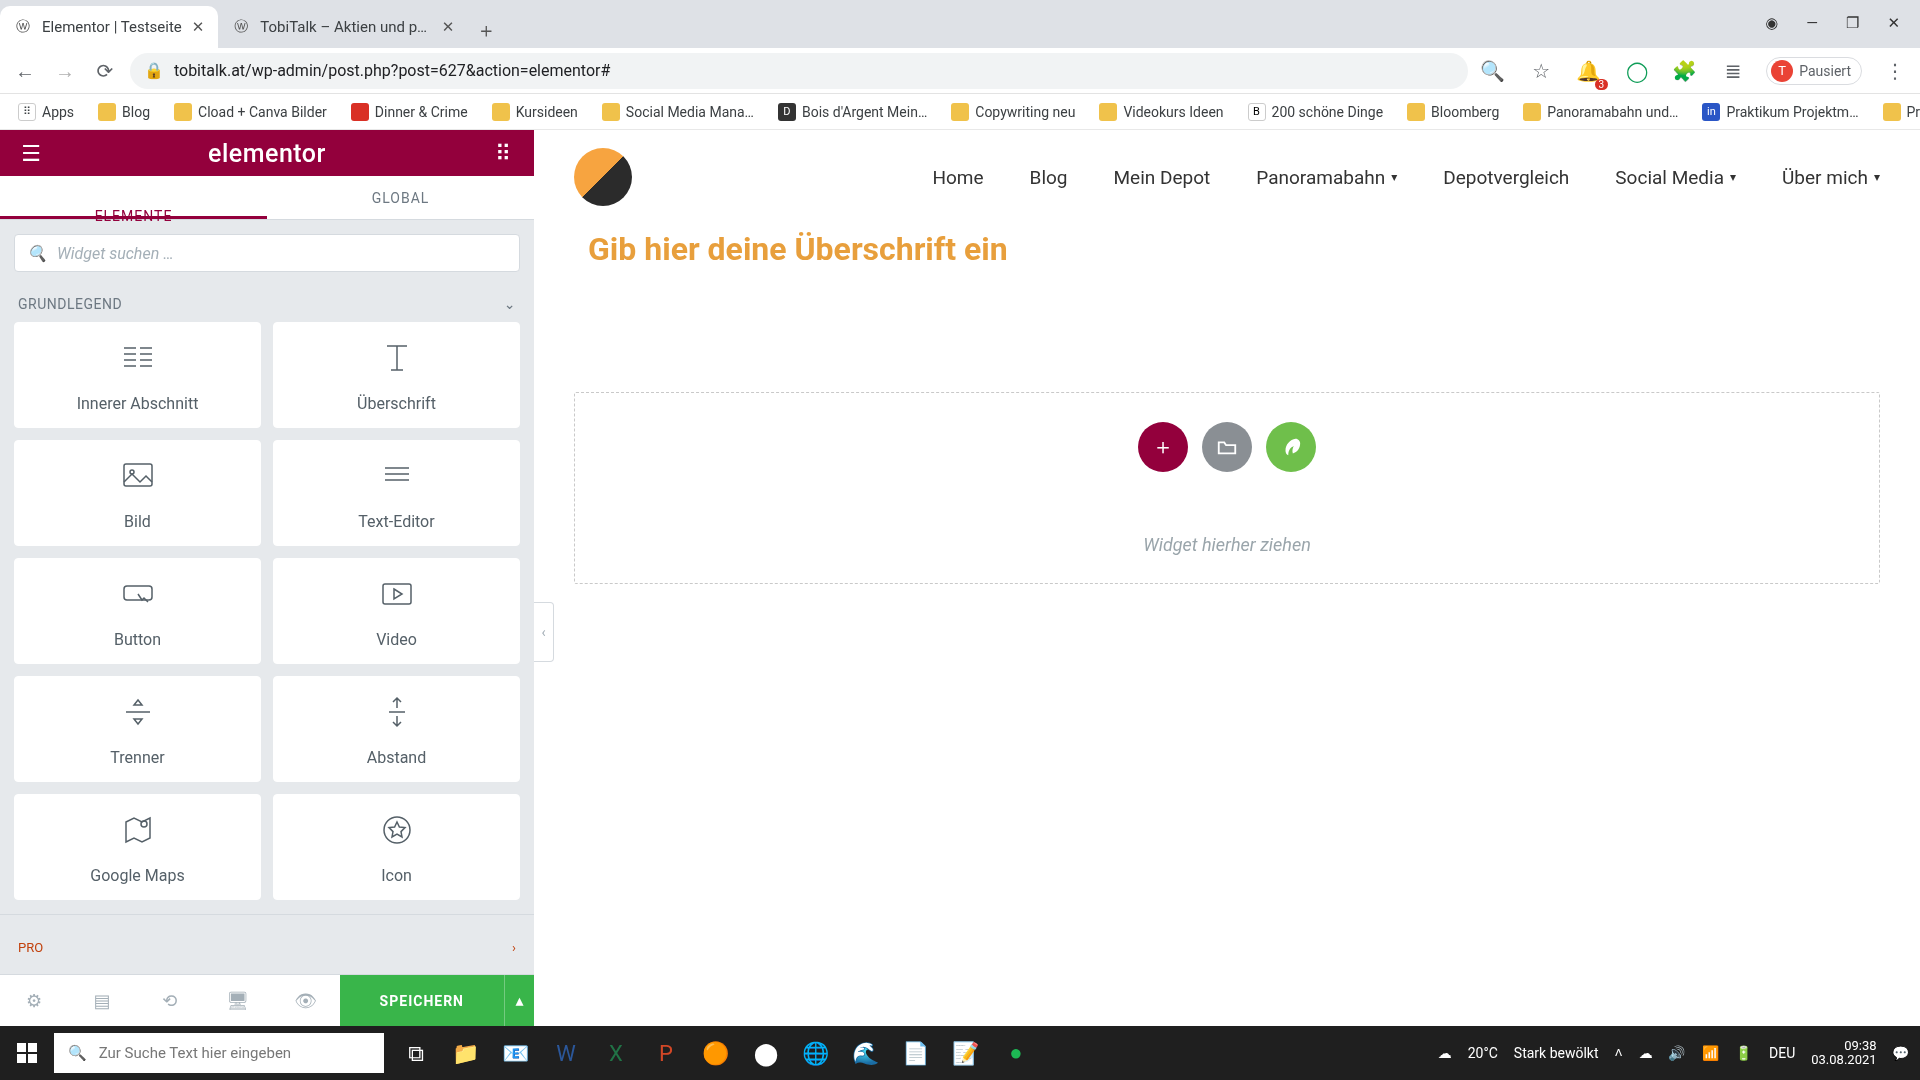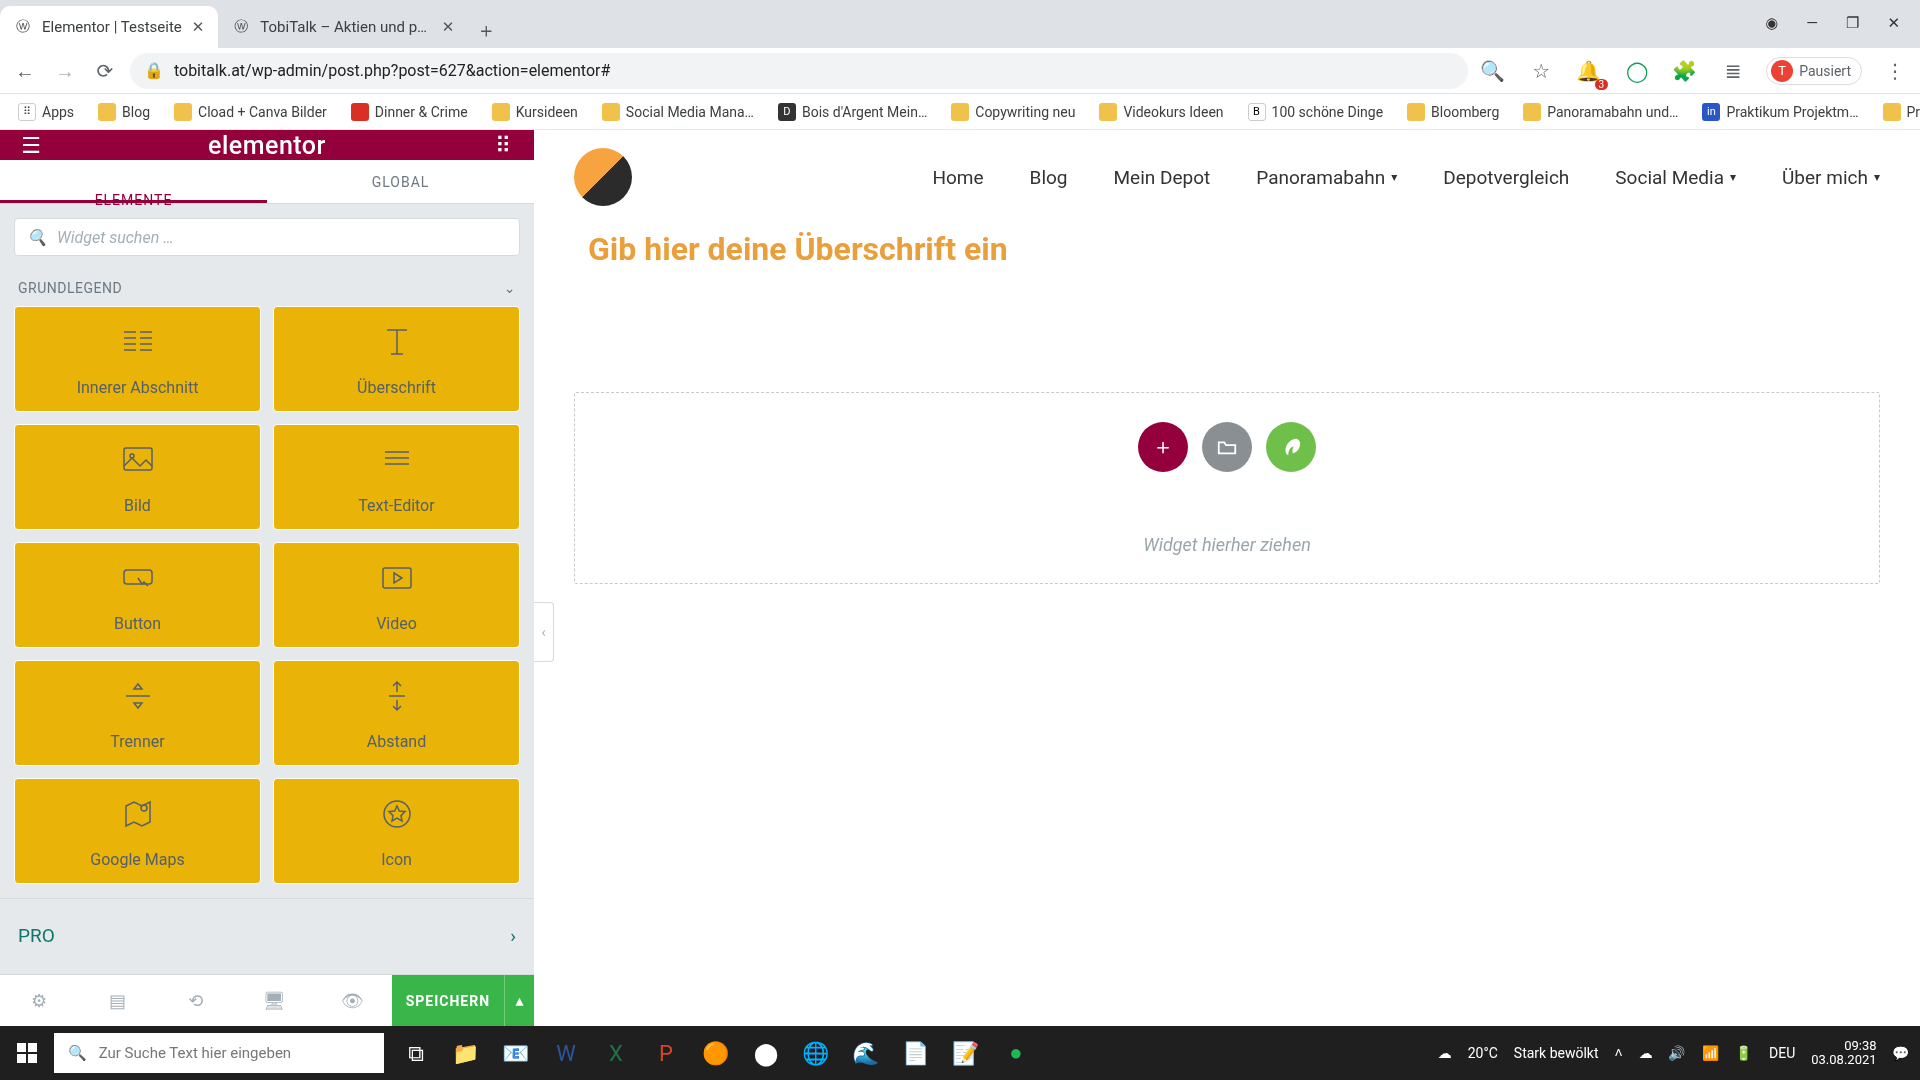--- a/index.html
+++ b/index.html
@@ -36,28 +36,28 @@
 .side-hdr { height:56px; background:#93003c; display:flex; align-items:center; justify-content:space-between; padding:0 16px; }
 .side-hdr .hicon { color:#fff; font-size:22px; width:30px; height:30px; display:flex; align-items:center; justify-content:center; }
 .brand { color:#fff; font-size:25px; font-weight:500; letter-spacing:.5px; }
 .side-tabs { height:44px; display:flex; background:#fff; border-bottom:1px solid #d5dadf; }
 .side-tabs .stab { flex:1; display:flex; align-items:center; justify-content:center; font-size:14px; letter-spacing:1px; color:#6d7882; }
 .side-tabs .stab.active { color:#93003c; border-bottom:3px solid #93003c;margin-top:40px; }
 .search-wrap { padding:14px; }
 .search-box { height:38px; background:#fff; border:1px solid #d5dadf; border-radius:4px; display:flex; align-items:center; padding:0 12px; gap:10px; color:#a4afb7; font-size:16px; font-style:italic; }
 .group-hdr { display:flex; align-items:center; justify-content:space-between; padding:10px 18px; font-size:14px; color:#6d7882; letter-spacing:.5px; }
 .widgets { display:grid; grid-template-columns:1fr 1fr; gap:12px; padding:0 14px 14px; }
-.wcard { background:#eab308; border:1px solid #fff; border-radius:4px; height:106px; display:flex; flex-direction:column; align-items:center; justify-content:center; gap:12px; color:#556068; font-size:16px; }
+.wcard { background:#ffffff; border:1px solid #fff; border-radius:4px; height:106px; display:flex; flex-direction:column; align-items:center; justify-content:center; gap:12px; color:#556068; font-size:16px; }
 .wcard .wicon { color:#556068; }
 .wicon svg { width:40px; height:40px; stroke:#556068; fill:none; stroke-width:1.5; }
-.group-row { display:flex; align-items:center; justify-content:space-between; padding:25px 18px; font-size:19px; color:#0f766e; border-top:1px solid #d5dadf; }
+.group-row { display:flex; align-items:center; justify-content:space-between; padding:25px 18px; font-size:13px; color:#c2410c; border-top:1px solid #d5dadf; }
 
 .side-foot { position:absolute; bottom:0; left:0; right:0; height:52px; background:#fff; border-top:1px solid #d5dadf; display:flex; align-items:center; }
 .foot-ico { flex:1; display:flex; align-items:center; justify-content:center; color:#a4afb7; font-size:18px; }
-.save-btn { background:#39b54a; color:#fff; font-weight:700; letter-spacing:1px; font-size:14px; height:100%; padding:0 14px; display:flex; align-items:center; }
+.save-btn { background:#39b54a; color:#fff; font-weight:700; letter-spacing:1px; font-size:14px; height:100%; padding:0 40px; display:flex; align-items:center; }
 .save-caret { background:#39b54a; height:100%; width:30px; display:flex; align-items:center; justify-content:center; color:#fff; border-left:1px solid rgba(255,255,255,.3); }
 
 .canvas-wrap { flex:1; position:relative; background:#fff; overflow:hidden; }
 .collapse-handle { position:absolute; left:0; top:472px; width:20px; height:60px; background:#fff; border:1px solid #d5dadf; border-left:none; display:flex; align-items:center; justify-content:center; color:#a4afb7; font-size:14px; border-radius:0 4px 4px 0; }
 
 .page-hdr { display:flex; align-items:center; padding:18px 40px 10px 40px; gap:30px; }
 .logo-avatar { width:58px; height:58px; border-radius:50%; background:linear-gradient(135deg,#f7a440 50%,#2b2b2b 50%); }
 .nav { margin-left:auto; display:flex; gap:36px; font-size:19px; color:#333; }
 .nav .nitem { display:flex; align-items:center; gap:6px;margin-left:10px; }
 .nav .caret { font-size:12px; }
@@ -159,21 +159,21 @@
   <div class="bk">
       <span class="bk-ico"></span>
       <span>Copywriting neu</span>
     </div>
   <div class="bk">
       <span class="bk-ico"></span>
       <span>Videokurs Ideen</span>
     </div>
   <div class="bk">
       <span class="bk-ico" style="background:#fff;color:#000;border:1px solid #ccc">B</span>
-      <span>100 schöne Dinge</span>
+      <span>200 schöne Dinge</span>
     </div>
   <div class="bk">
       <span class="bk-ico"></span>
       <span>Bloomberg</span>
     </div>
   <div class="bk">
       <span class="bk-ico"></span>
       <span>Panoramabahn und…</span>
     </div>
   <div class="bk">

